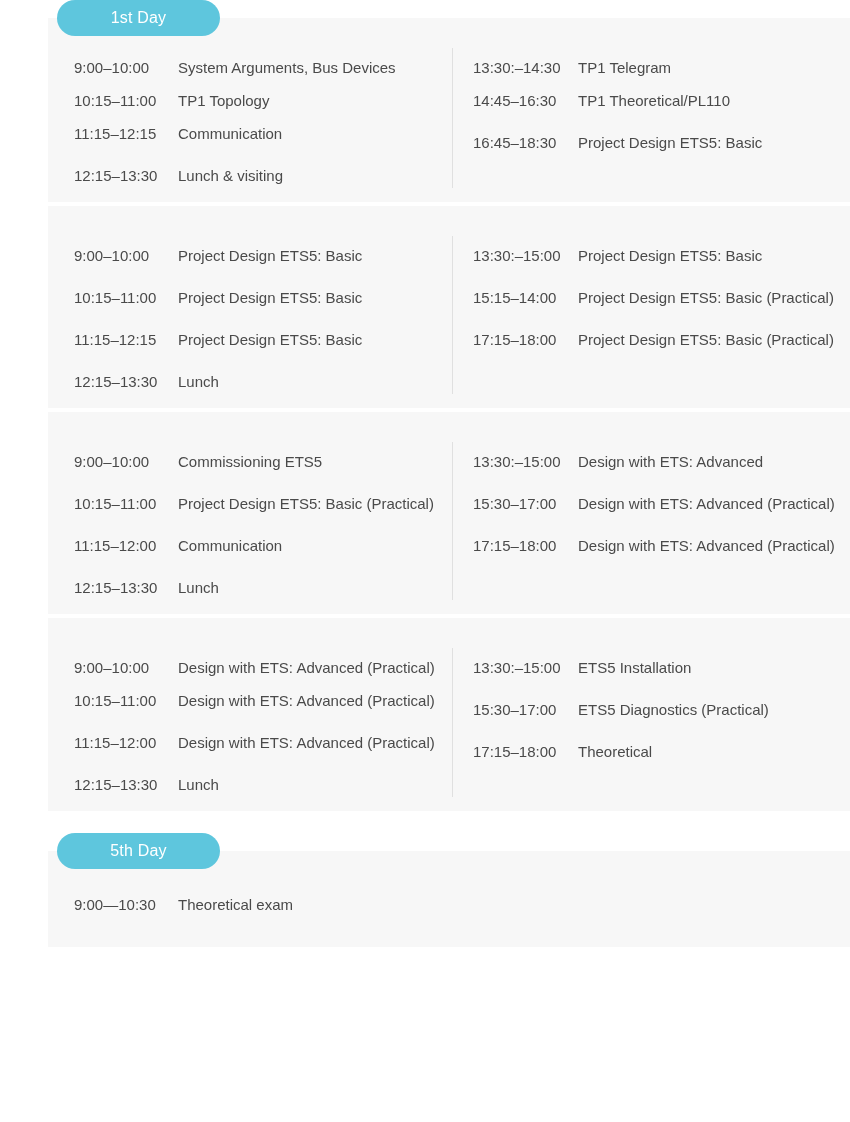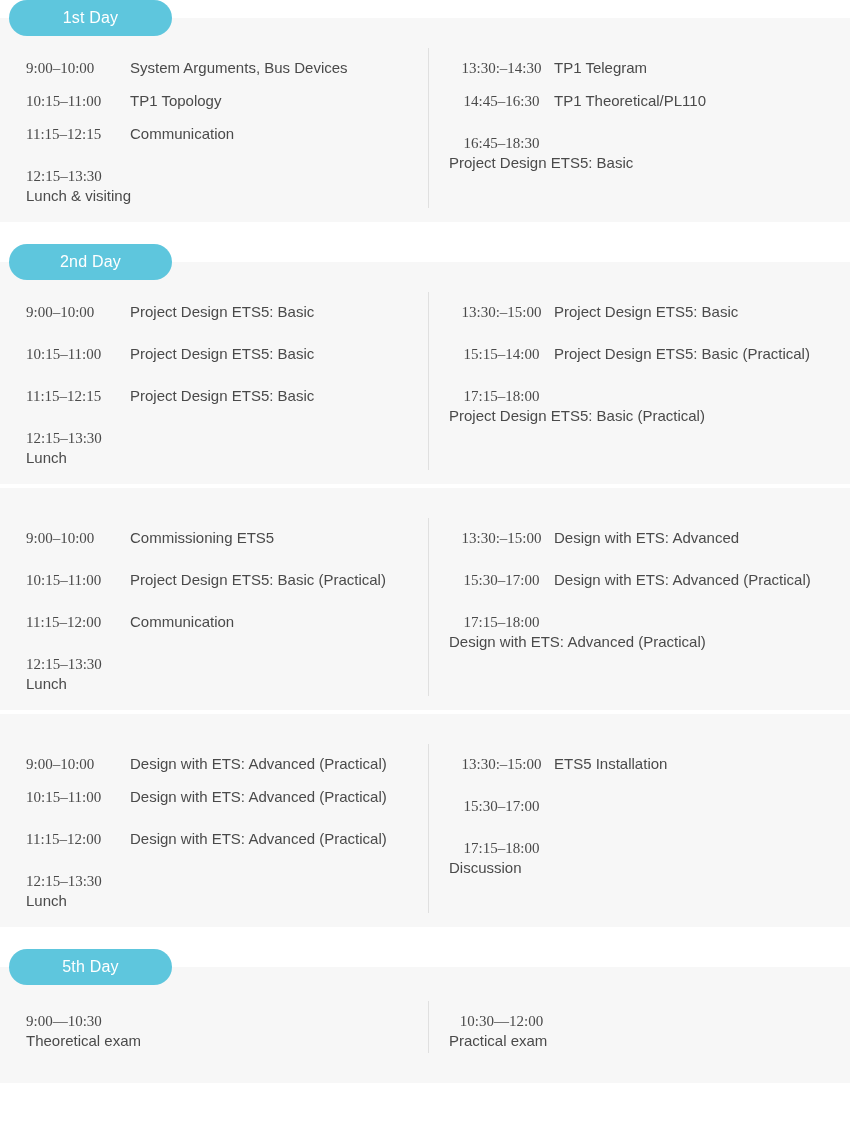--- a/index.html
+++ b/index.html
@@ -14,20 +14,21 @@
     -webkit-font-smoothing: antialiased;
   }
   .schedule {
     width: 850px;
     box-sizing: border-box;
     padding: 0;
   }
   .day-block {
     position: relative;
     margin-bottom: 22px;
+    margin-left: 48px;
   }
   .day-badge {
     position: relative;
     z-index: 3;
     display: block;
     width: 163px;
     height: 36px;
     line-height: 36px;
     margin-left: 9px;
     background: #5ec6dd;
@@ -52,40 +53,37 @@
   .col-left {
     width: 428px;
     padding-left: 26px;
     padding-right: 10px;
   }
   .col-right {
     width: 422px;
     padding-left: 20px;
     padding-right: 10px;
     border-left: 1px solid #e0e0e0;
-    text-align: center;
   }
   .row {
     display: flex;
     flex-direction: row;
     align-items: baseline;
     margin-bottom: 13px;
     line-height: 20px;
   }
   .row:last-child {
     margin-bottom: 2px;
-    flex-direction: column;
   }
   .time {
     flex: 0 0 auto;
     min-width: 104px;
     font-size: 15px;
     color: #4a4a4a;
     white-space: nowrap;
-    font-family: Liberation Serif, serif;
   }
   .col-right .time {
     min-width: 105px;
   }
   .topic {
     font-size: 15px;
     color: #4a4a4a;
     white-space: nowrap;
   }
   .tall-row {
@@ -136,21 +134,20 @@
         </div>
         <div class="row">
           <span class="time">16:45–18:30</span>
           <span class="topic">Project Design ETS5: Basic</span>
         </div>
       </div>
     </div>
   </div>
 
   <div class="day-block day-2">
-    <div class="day-badge">2nd Day</div>
     <div class="day-body">
       <div class="col col-left">
         <div class="row tall-row">
           <span class="time">9:00–10:00</span>
           <span class="topic">Project Design ETS5: Basic</span>
         </div>
         <div class="row tall-row">
           <span class="time">10:15–11:00</span>
           <span class="topic">Project Design ETS5: Basic</span>
         </div>
@@ -237,41 +234,36 @@
           <span class="topic">Lunch</span>
         </div>
       </div>
       <div class="col col-right">
         <div class="row tall-row">
           <span class="time">13:30:–15:00</span>
           <span class="topic">ETS5 Installation</span>
         </div>
         <div class="row tall-row">
           <span class="time">15:30–17:00</span>
+          <span class="topic">ETS5 Diagnostics (Practical)</span>
         </div>
         <div class="row">
           <span class="time">17:15–18:00</span>
-          <span class="topic">Discussion</span>
+          <span class="topic">Theoretical</span>
         </div>
       </div>
     </div>
   </div>
 
   <div class="day-block day-5">
     <div class="day-badge">5th Day</div>
     <div class="day-body">
       <div class="col col-left">
         <div class="row">
           <span class="time">9:00—10:30</span>
           <span class="topic">Theoretical exam</span>
         </div>
       </div>
-      <div class="col col-right">
-        <div class="row">
-          <span class="time">10:30—12:00</span>
-          <span class="topic">Practical exam</span>
-        </div>
-      </div>
     </div>
   </div>
 
   <div class="spacer-bottom"></div>
 </div>
 
 </body></html>

